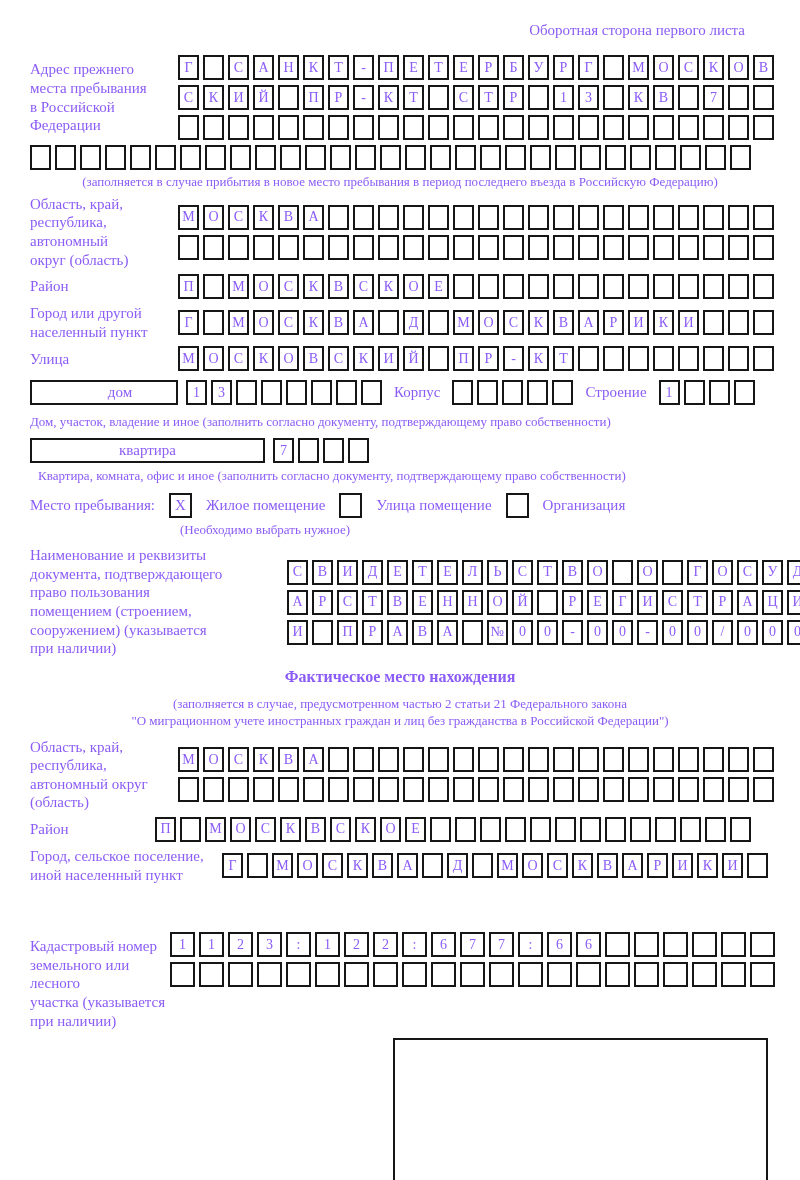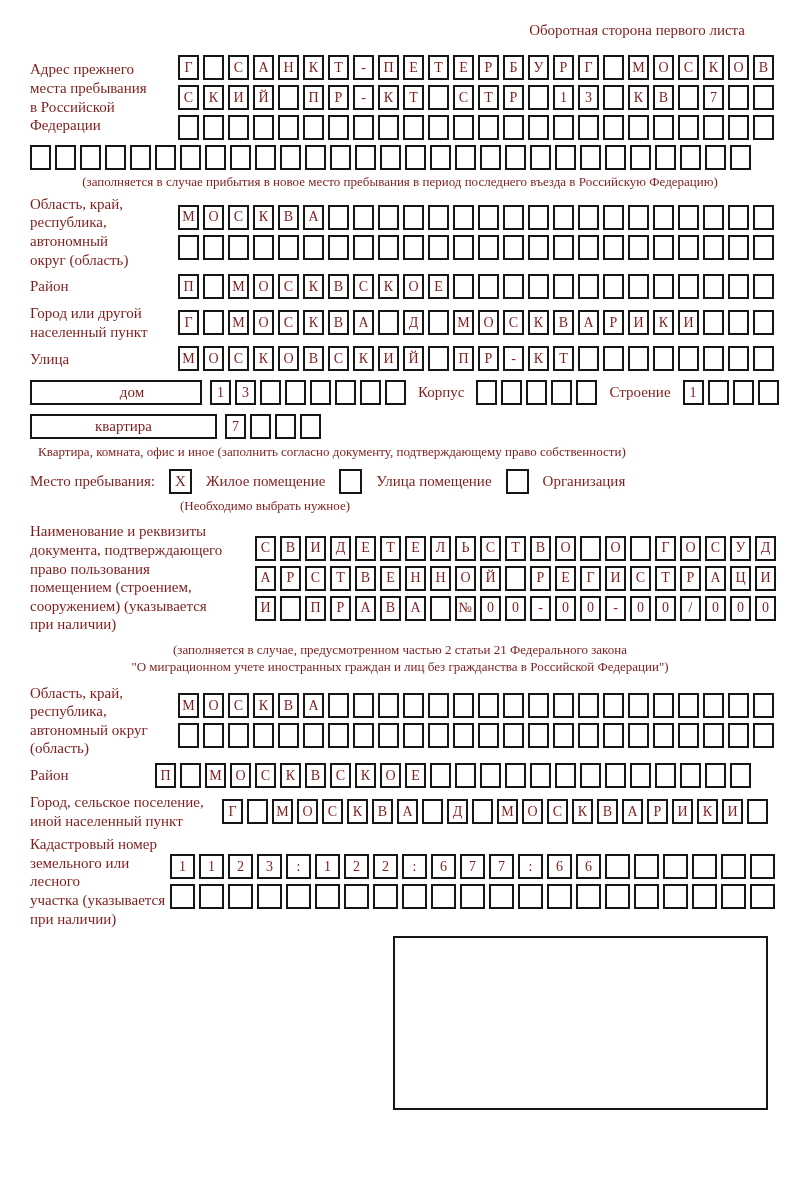--- a/index.html
+++ b/index.html
@@ -1,26 +1,26 @@
 <!DOCTYPE html>
 <html><head>
 <meta charset="utf-8">
 <style>
   html,body { margin:0; padding:0; background:#fff; }
   .page {
     position:relative; width:800px; height:1180px; overflow:hidden;
     box-sizing:border-box; padding:8px 0 0 30px;
-    font-family:"Liberation Serif","DejaVu Serif",serif; color:#7f1d1d;
+    font-family:"Liberation Serif","DejaVu Serif",serif; color:#8b5cf6;
   }
   .header-note { text-align:right; font-size:15px; margin:14px 55px 16px 0; }
   .field-row { display:flex; align-items:center; margin-bottom:5px; }
   .field-label { flex:none; width:148px; font-size:15px; line-height:1.24; white-space:pre-line; }
   .field-label.w125 { width:125px; }
   .field-label.w192 { width:192px; }
-  .field-label.w140 { width:140px; }
+  .field-label.w140 { width:140px;margin-top:48px; }
   .field-label.w225 { width:225px; }
   .rows { display:flex; flex-direction:column; gap:5px; }
   .cells { display:flex; gap:4px; }
   .cell {
     flex:none; box-sizing:border-box; width:21px; height:25px;
     border:2px solid #161616; background:#fff;
     display:flex; align-items:center; justify-content:center;
     font-size:14px; font-family:inherit;
   }
   .cells-wide .cell { width:25px; }
@@ -36,21 +36,21 @@
   .checkbox {
     flex:none; box-sizing:border-box; width:23px; height:25px; border:2px solid #161616;
     display:flex; align-items:center; justify-content:center; font-size:15px;
   }
   .stay-row { display:flex; align-items:center; gap:14px; margin:6px 0 4px 0; font-size:15px; }
   .hint { font-size:13px; margin:0 0 8px 150px; }
   .stamp-box {
     box-sizing:border-box; width:375px; height:174px; border:2px solid #161616;
     margin:8px 0 6px 363px; background:#fff;
   }
-  .mb2 { margin-bottom:2px; } .mb8 { margin-bottom:8px; } .mt10 { margin-top:10px; }
+  .mb2 { margin-bottom:2px; } .mb8 { margin-bottom:8px;gap:32px; } .mt10 { margin-top:10px; }
 </style>
 </head>
 <body>
 
 <div class="page">
 
   <div class="header-note">Оборотная сторона первого листа</div>
 
   <div class="field-row">
     <div class="field-label">Адрес прежнего
@@ -318,21 +318,21 @@
         <span class="cell"></span>
         <span class="cell"></span>
         <span class="cell"></span>
         <span class="cell"></span>
         <span class="cell"></span>
         <span class="cell"></span>
       </div>
   </div>
 
   <div class="inline-row">
-    <div class="box-label" style="width:172px;padding-left:32px;">дом</div>
+    <div class="box-label" style="width:148px;padding-left:32px;">дом</div>
     <div class="cells" style="margin-left:4px;">
         <span class="cell">1</span>
         <span class="cell">3</span>
         <span class="cell"></span>
         <span class="cell"></span>
         <span class="cell"></span>
         <span class="cell"></span>
         <span class="cell"></span>
         <span class="cell"></span>
       </div>
@@ -345,23 +345,24 @@
         <span class="cell"></span>
       </div>
     <span class="inline-label">Строение</span>
     <div class="cells">
         <span class="cell">1</span>
         <span class="cell"></span>
         <span class="cell"></span>
         <span class="cell"></span>
       </div>
   </div>
+  <div class="note" style="margin:2px 0 7px 0;">Дом, участок, владение и иное (заполнить согласно документу, подтверждающему право собственности)</div>
 
   <div class="inline-row">
-    <div class="box-label" style="width:187px;">квартира</div>
+    <div class="box-label" style="width:235px;">квартира</div>
     <div class="cells" style="margin-left:4px;">
         <span class="cell">7</span>
         <span class="cell"></span>
         <span class="cell"></span>
         <span class="cell"></span>
       </div>
   </div>
   <div class="note" style="margin:2px 0 8px 8px;">Квартира, комната, офис и иное (заполнить согласно документу, подтверждающему право собственности)</div>
 
   <div class="stay-row">
@@ -448,20 +449,21 @@
           <span class="cell">0</span>
           <span class="cell">0</span>
           <span class="cell">/</span>
           <span class="cell">0</span>
           <span class="cell">0</span>
           <span class="cell">0</span>
         </div>
     </div>
   </div>
 
+  <div class="section-title mt10">Фактическое место нахождения</div>
   <div class="note center" style="margin-right:30px;">(заполняется в случае, предусмотренном частью 2 статьи 21 Федерального закона</div>
   <div class="note center mb8" style="margin-right:30px;">"О миграционном учете иностранных граждан и лиц без гражданства в Российской Федерации")</div>
 
   <div class="field-row">
     <div class="field-label">Область, край,
 республика,
 автономный округ
 (область)</div>
     <div class="rows">
       <div class="cells">

